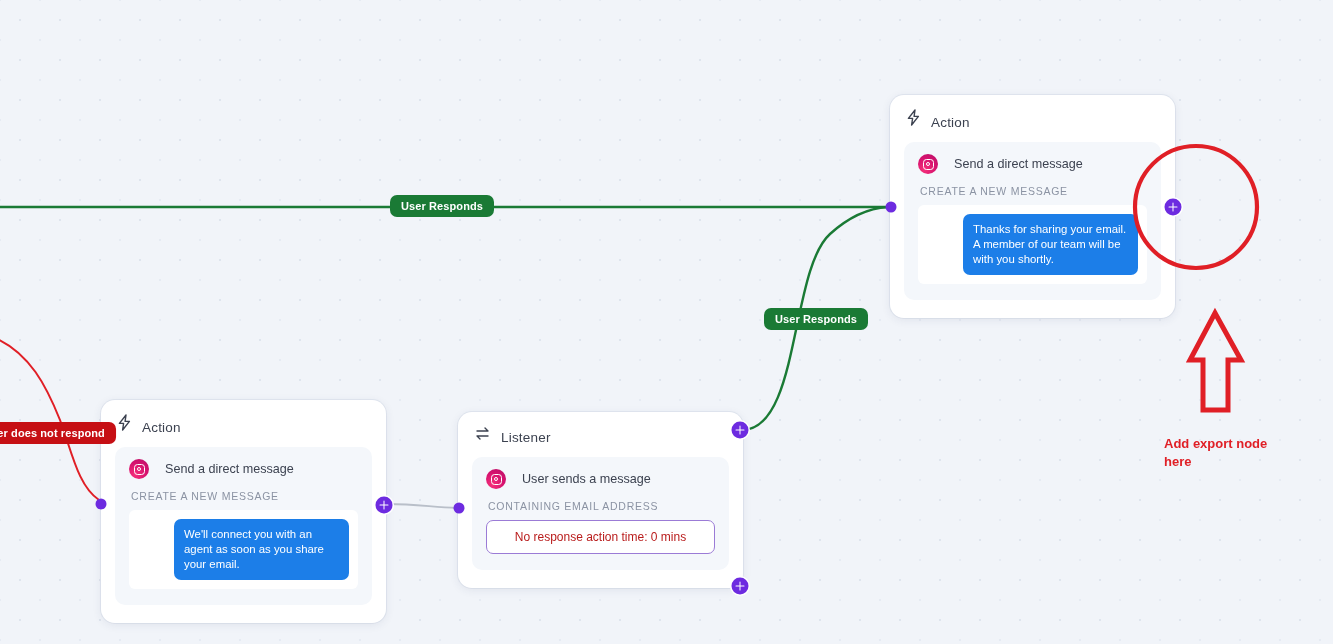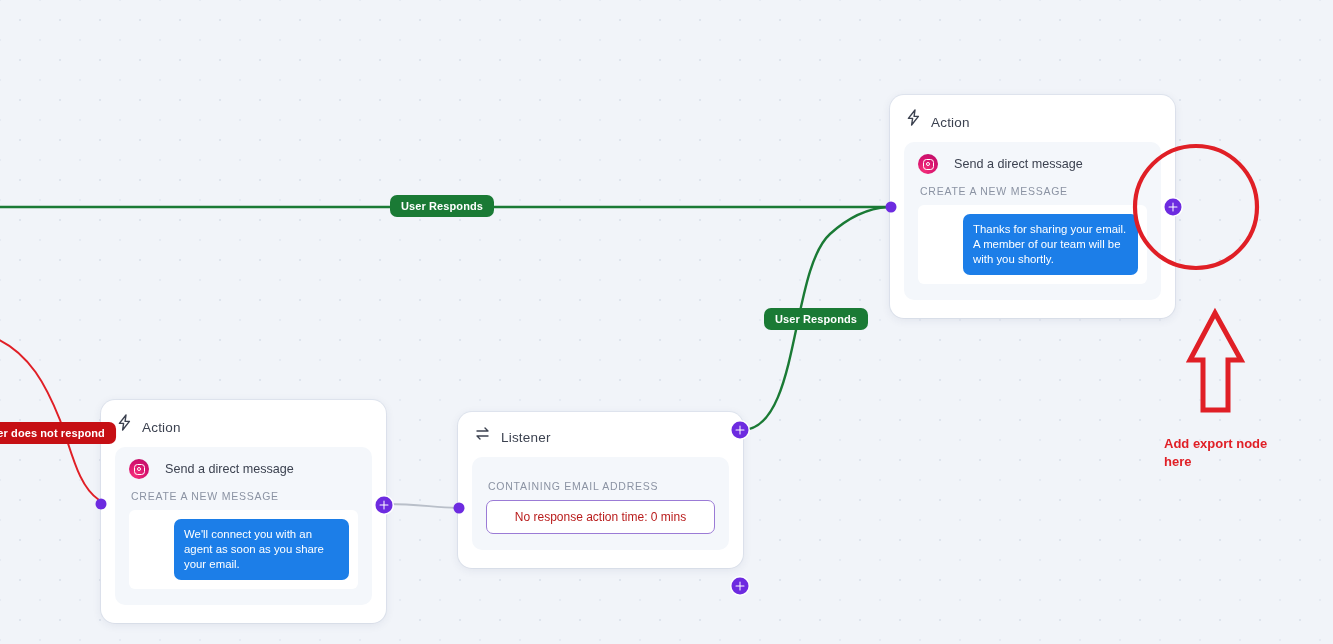--- a/index.html
+++ b/index.html
@@ -196,20 +196,28 @@
   <div class="node" style="left:458px; top:412px; width:285px;">
     <div class="node-head">
       <span>
         <svg width="17" height="15" viewBox="0 0 17 15">
           <path d="M3 5 H14 M11 2 L14 5 M14 10 H3 M6 13 L3 10" fill="none" stroke="#3c4250" stroke-width="1.4" stroke-linecap="round" stroke-linejoin="round"></path>
         </svg>
       </span>
       <span class="ttl">Listener</span>
     </div>
     <div class="node-body">
+      <div class="row-title">
+        <span class="ig-icon">
+          <span class="sq">
+              <span class="dot"></span>
+            </span>
+        </span>
+        <span class="lbl">User sends a message</span>
+      </div>
       <div class="sublabel">CONTAINING EMAIL ADDRESS</div>
       <div class="pill-outline">No response action time: 0 mins</div>
     </div>
   </div>
   <div class="handle-dot" style="left:459px; top:508px;"></div>
   <div class="handle-plus" style="left:740px; top:430px;"></div>
   <div class="handle-plus" style="left:740px; top:586px;"></div>
 
   <div class="edge-label green" style="left:442px; top:206px;">User Responds</div>
   <div class="edge-label green" style="left:816px; top:319px;">User Responds</div>

